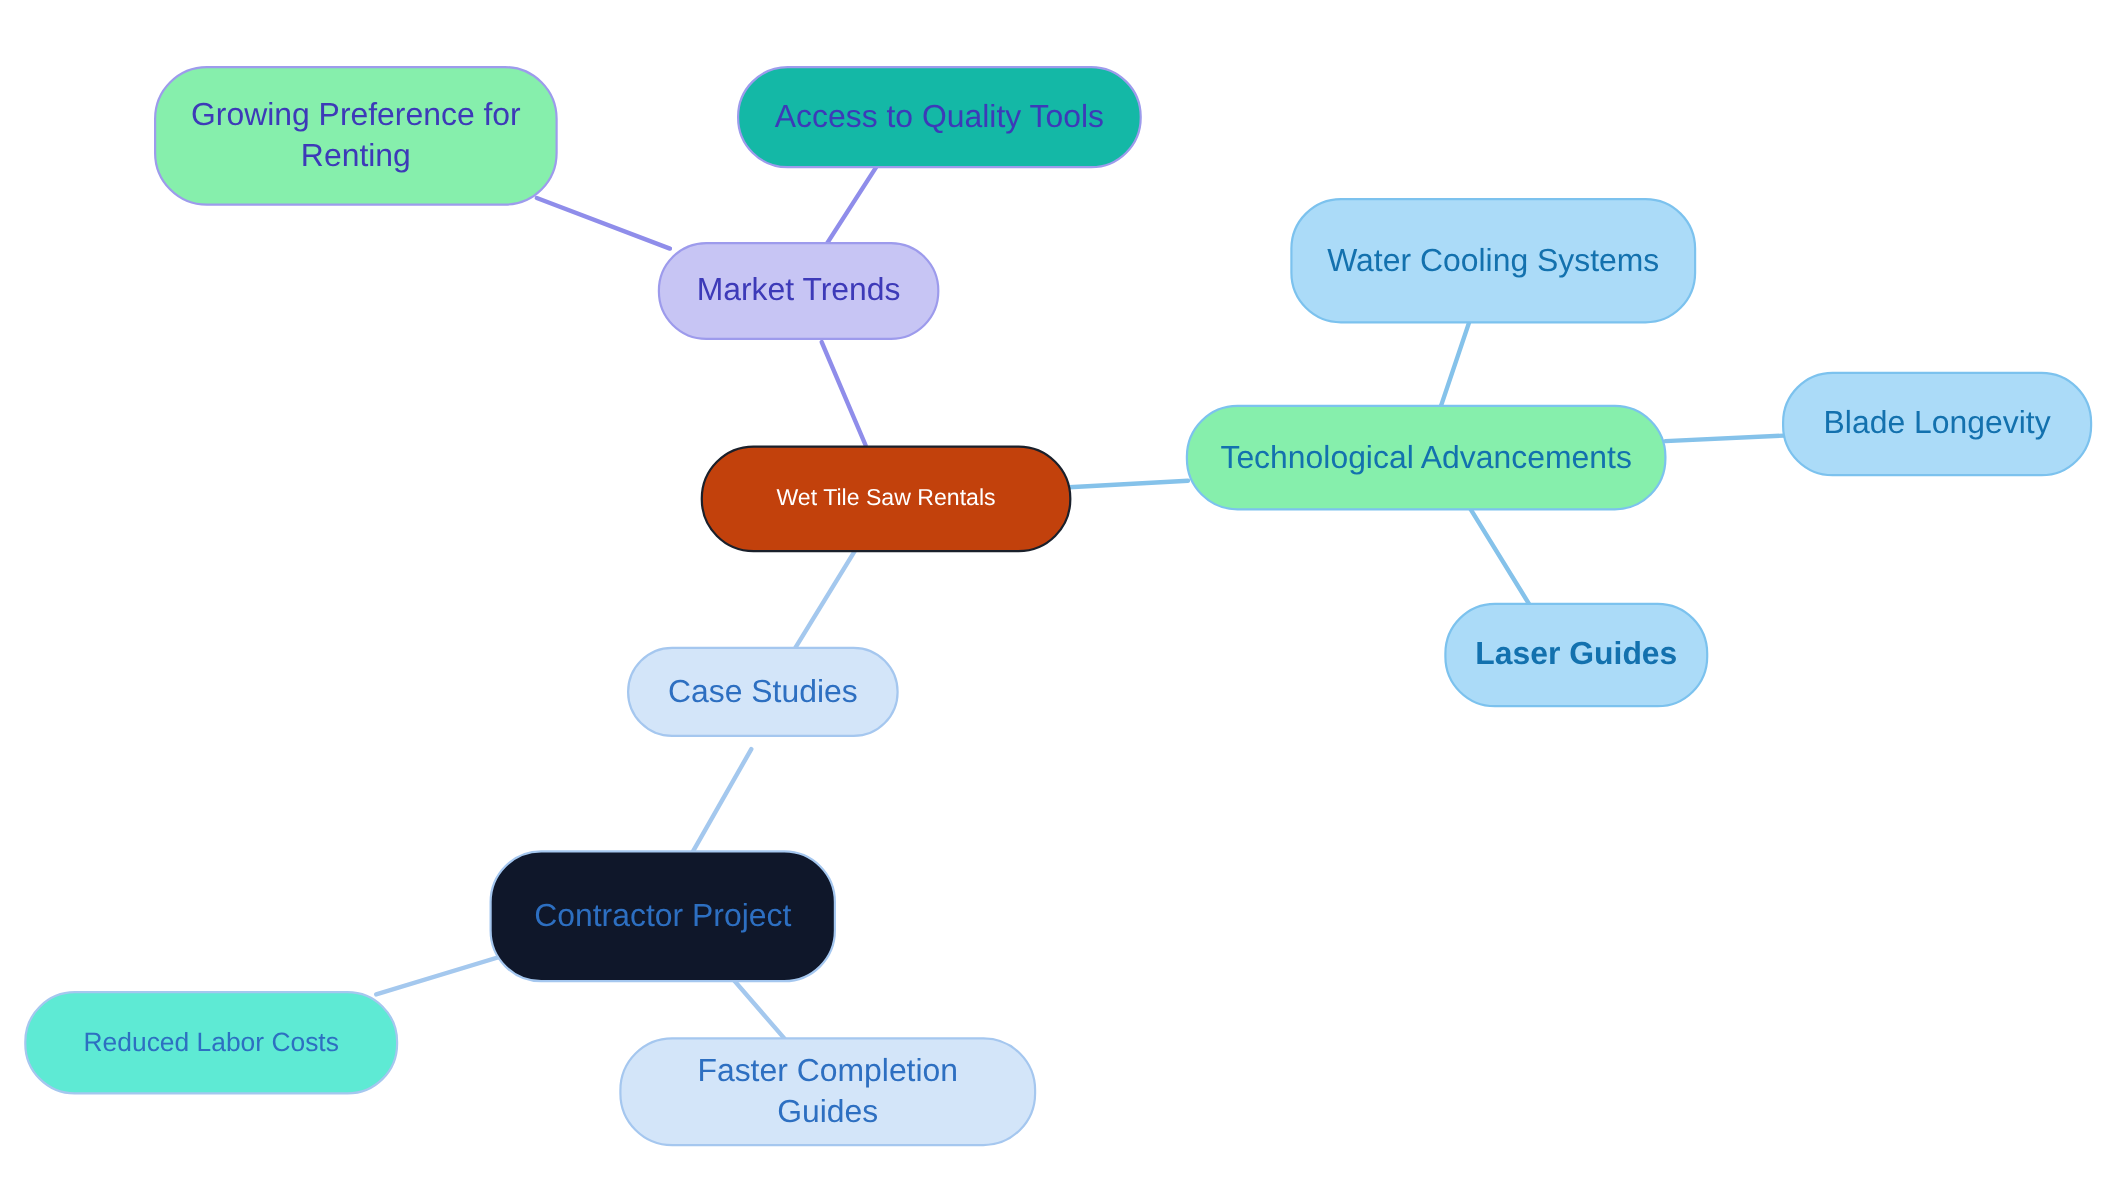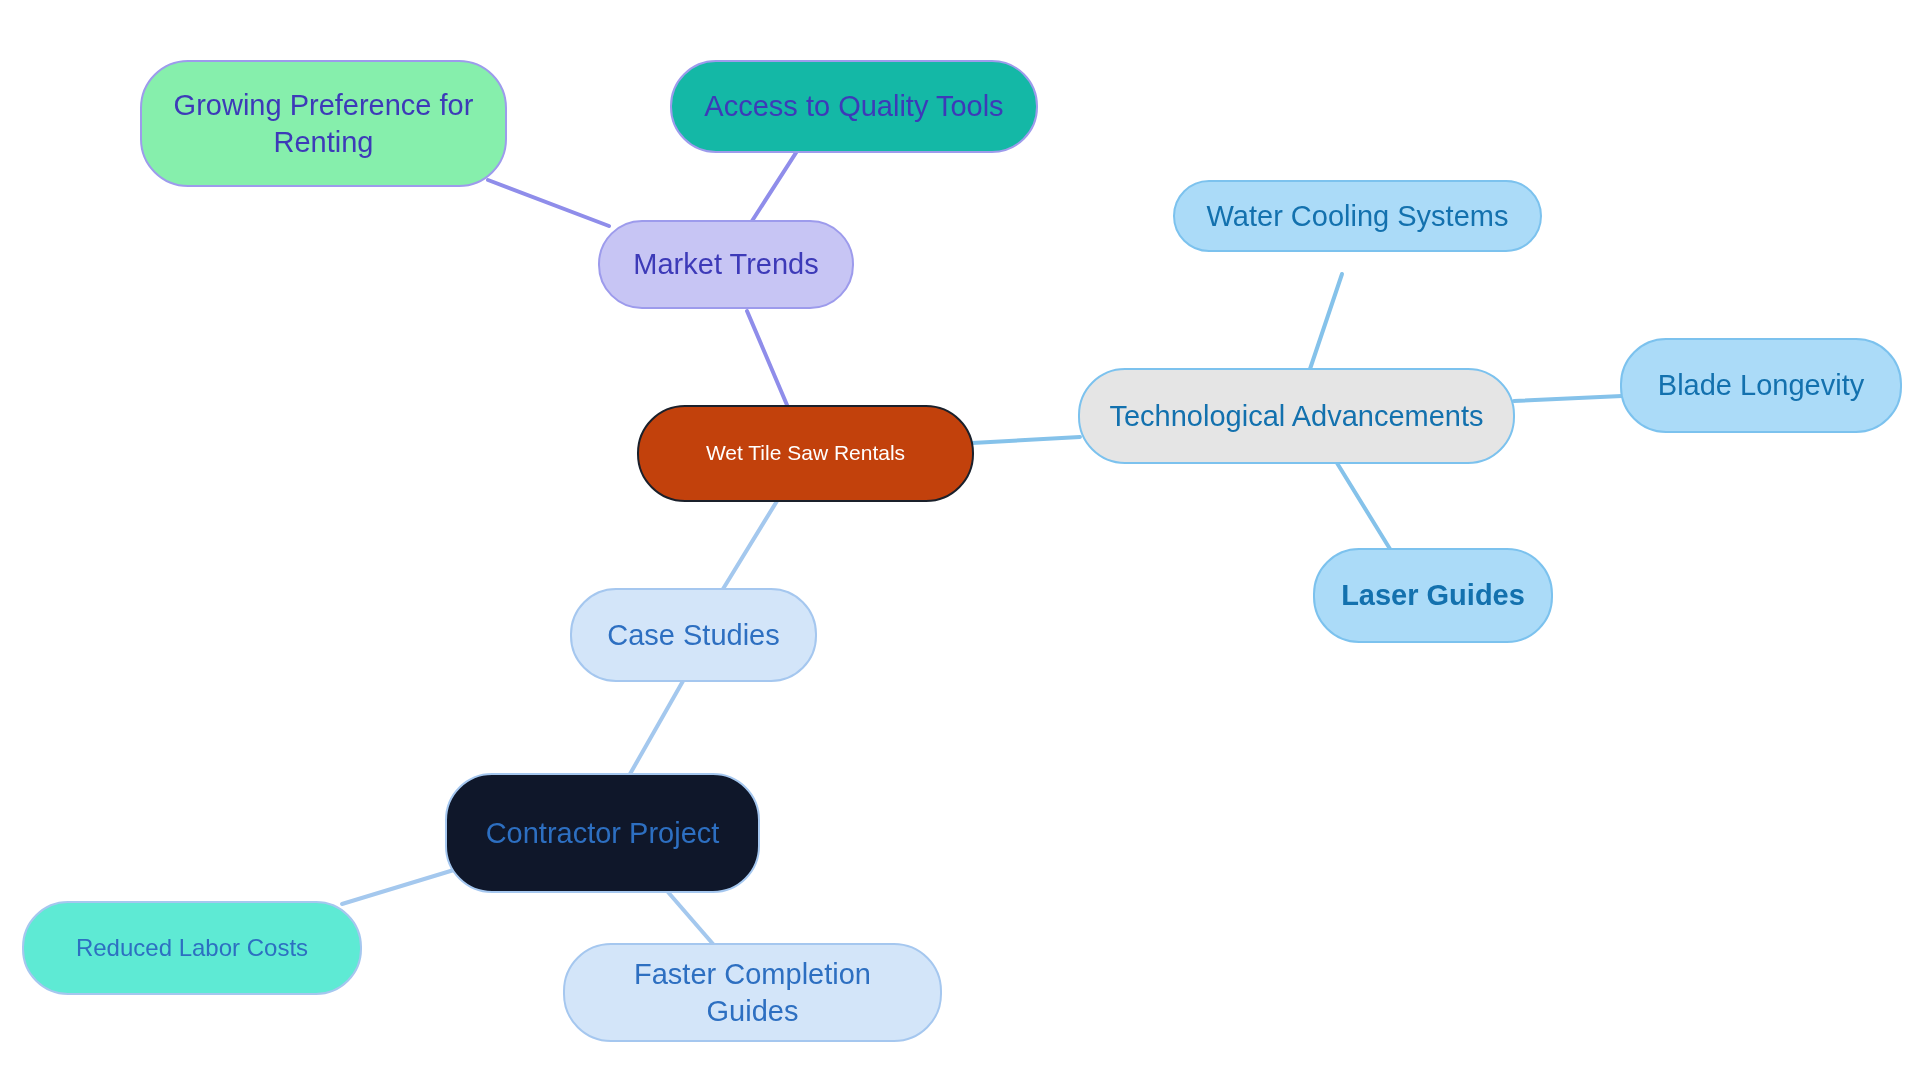--- a/index.html
+++ b/index.html
@@ -47,22 +47,22 @@
       <line x1="777" y1="501" x2="723" y2="589" stroke="#A4C8EE" stroke-width="4" stroke-linecap="round"></line>
       <line x1="683" y1="681" x2="630" y2="774" stroke="#A4C8EE" stroke-width="4" stroke-linecap="round"></line>
       <line x1="467" y1="866" x2="342" y2="904" stroke="#A4C8EE" stroke-width="4" stroke-linecap="round"></line>
       <line x1="648" y1="869" x2="713" y2="944" stroke="#A4C8EE" stroke-width="4" stroke-linecap="round"></line>
     </svg>
   <div id="node-layer">
       <div class="node" style="left: 637px; top: 405px; width: 337px; height: 97px; border-radius: 48px; background: #c2410c; border: 2px solid rgb(26, 32, 43); color: rgb(255, 255, 255); font-size: 21px;">Wet Tile Saw Rentals</div>
       <div class="node" style="left: 598px; top: 220px; width: 256px; height: 89px; border-radius: 44px; background: rgb(199, 197, 244); border: 2px solid rgb(157, 155, 236); color: rgb(61, 58, 184); font-size: 29px;">Market Trends</div>
       <div class="node" style="left: 140px; top: 60px; width: 367px; height: 127px; border-radius: 48px; background: #86efac; border: 2px solid rgb(157, 155, 236); color: rgb(61, 58, 184); font-size: 29px;">Growing Preference for Renting</div>
       <div class="node" style="left: 670px; top: 40px; width: 368px; height: 93px; border-radius: 46px; background: #14b8a6; border: 2px solid rgb(157, 155, 236); color: rgb(61, 58, 184); font-size: 29px; margin-top: 20px;">Access to Quality Tools</div>
-      <div class="node" style="left: 1078px; top: 368px; width: 437px; height: 96px; border-radius: 47px; background: #e5e5e5; border: 2px solid rgb(124, 194, 238); color: rgb(19, 113, 174); font-size: 29px;">Technological Advancements</div>
-      <div class="node" style="left: 1173px; top: 180px; width: 369px; height: 72px; border-radius: 46px; background: rgb(171, 219, 248); border: 2px solid rgb(124, 194, 238); color: rgb(19, 113, 174); font-size: 29px;">Water Cooling Systems</div>
+      <div class="node" style="left: 1078px; top: 368px; width: 437px; height: 96px; border-radius: 47px; background: #86efac; border: 2px solid rgb(124, 194, 238); color: rgb(19, 113, 174); font-size: 29px;">Technological Advancements</div>
+      <div class="node" style="left: 1173px; top: 180px; width: 369px; height: 114px; border-radius: 46px; background: rgb(171, 219, 248); border: 2px solid rgb(124, 194, 238); color: rgb(19, 113, 174); font-size: 29px;">Water Cooling Systems</div>
       <div class="node" style="left: 1620px; top: 338px; width: 282px; height: 95px; border-radius: 46px; background: rgb(171, 219, 248); border: 2px solid rgb(124, 194, 238); color: rgb(19, 113, 174); font-size: 29px;">Blade Longevity</div>
       <div class="node" style="left: 1313px; top: 548px; width: 240px; height: 95px; border-radius: 46px; background: rgb(171, 219, 248); border: 2px solid rgb(124, 194, 238); color: rgb(19, 113, 174); font-size: 29px; font-weight: bold;">Laser Guides</div>
-      <div class="node" style="left: 570px; top: 588px; width: 247px; height: 94px; border-radius: 46px; background: rgb(211, 229, 249); border: 2px solid rgb(165, 199, 239); color: rgb(45, 111, 193); font-size: 29px;">Case Studies</div>
+      <div class="node" style="left: 570px; top: 588px; width: 247px; height: 82px; border-radius: 46px; background: rgb(211, 229, 249); border: 2px solid rgb(165, 199, 239); color: rgb(45, 111, 193); font-size: 29px;">Case Studies</div>
       <div class="node" style="left: 445px; top: 773px; width: 315px; height: 120px; border-radius: 47px; background: #0f172a; border: 2px solid rgb(165, 199, 239); color: rgb(45, 111, 193); font-size: 29px;">Contractor Project</div>
       <div class="node" style="left: 22px; top: 901px; width: 340px; height: 94px; border-radius: 46px; background: #5eead4; border: 2px solid rgb(165, 199, 239); color: rgb(45, 111, 193); font-size: 24px;">Reduced Labor Costs</div>
       <div class="node" style="left: 563px; top: 943px; width: 379px; height: 99px; border-radius: 48px; background: rgb(211, 229, 249); border: 2px solid rgb(165, 199, 239); color: rgb(45, 111, 193); font-size: 29px;">Faster Completion Guides</div>
     </div>
 </div>
 
 </body></html>

